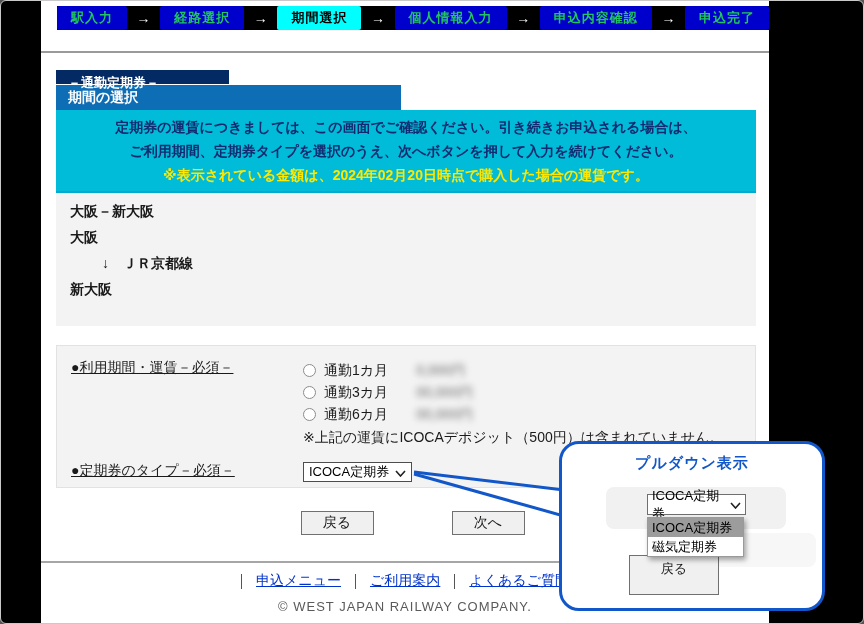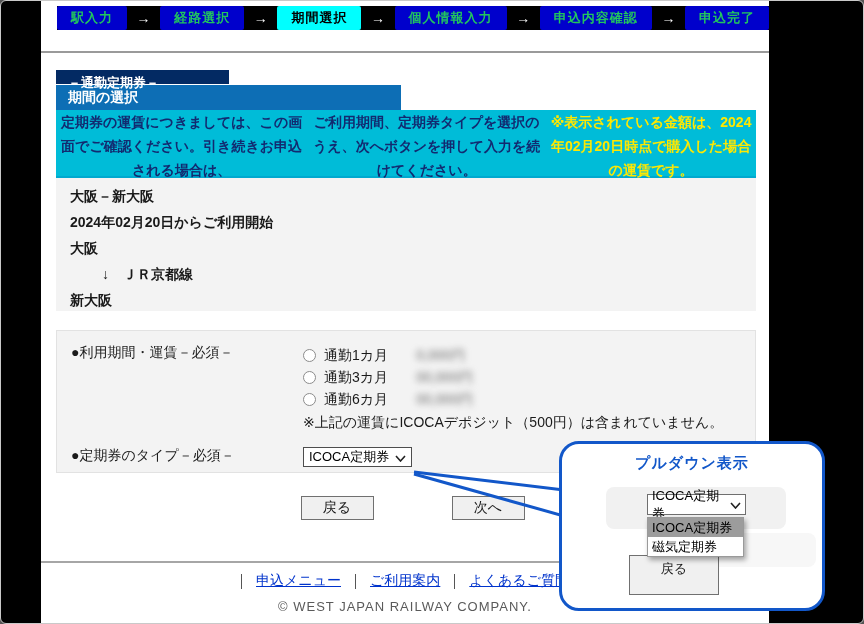--- a/index.html
+++ b/index.html
@@ -8,30 +8,30 @@
   .content{position:absolute;left:40px;top:0;width:728px;height:624px;background:#fff;}
   
   .stepnav{margin:5px 0 0 16px;height:24px;background:#000;display:flex;align-items:stretch;}
   .step{background:#0000cc;color:#22c55e;font-size:13px;font-weight:bold;display:flex;align-items:center;justify-content:center;padding:0 14px;border-radius:2px;letter-spacing:1px;white-space:nowrap;}
   .step.active{background:#00ffff;color:#000;}
   .arrowcell{flex:1;color:#fff;font-size:14px;font-weight:bold;display:flex;align-items:center;justify-content:center;}
   .hr1{margin-top:21px;border-top:2px solid #9a9a9a;height:0;}
   .main{padding-left:15px;}
   .hdr1{margin-top:17px;width:173px;height:14px;background:#032a63;color:#fff;font-size:13px;font-weight:bold;line-height:26px;padding-left:12px;}
   .hdr2{margin-top:1px;width:345px;height:25px;background:#0d6eb5;color:#fff;font-size:14px;font-weight:bold;line-height:25px;padding-left:12px;}
-  .notice{width:700px;height:68px;background:#00bcd8;border-bottom:2px solid #00a9cf;display:flex;flex-direction:row;justify-content:center;text-align:center;}
+  .notice{width:700px;height:83px;background:#00bcd8;border-bottom:2px solid #00a9cf;display:flex;flex-direction:column;justify-content:center;text-align:center;}
   .notice div{line-height:24px;font-size:14px;font-weight:bold;color:#122a70;}
   .notice .hl{color:#ffe800;}
   .panel{width:700px;background:#f3f3f3;}
   .route{height:133px;padding:5px 0 0 14px;font-weight:bold;}
   .route div{font-size:14px;line-height:26px;color:#1a1a1a;}
   .route .down{padding-left:32px;}
   .form{margin-top:19px;height:143px;border:1px solid #e2e2e2;padding:13px 14px;font-size:14px;color:#1a1a1a;}
   .formrow{display:flex;}
-  .flabel{width:232px;flex:none;}
+  .flabel{width:232px;flex:none;text-decoration:underline;}
   .optrow{display:flex;align-items:center;line-height:22px;height:22px;}
   .radio{width:13px;height:13px;border:1px solid #8c8c8c;border-radius:50%;background:#fff;display:inline-block;margin-right:8px;flex:none;}
   .masked{filter:blur(3px);color:#6f6f6f;margin-left:28px;}
   .fnote{line-height:22px;margin-top:1px;}
   .typerow{margin-top:14px;}
   .selectbox{display:inline-flex;align-items:center;gap:6px;background:#fff;border:1px solid #4d4d4d;height:20px;padding:0 5px;font-size:13px;color:#000;}
   .chev{display:inline-block;}
   .btnrow{margin-top:23px;display:flex;justify-content:center;gap:78px;}
   .btn{width:73px;height:24px;background:#f0f0f0;border:1px solid #707070;font-size:14px;color:#1a1a1a;display:flex;align-items:center;justify-content:center;}
   
@@ -80,21 +80,20 @@
       <div class="hdr2">期間の選択</div>
 
       <div class="notice">
         <div>定期券の運賃につきましては、この画面でご確認ください。引き続きお申込される場合は、</div>
         <div>ご利用期間、定期券タイプを選択のうえ、次へボタンを押して入力を続けてください。</div>
         <div class="hl">※表示されている金額は、2024年02月20日時点で購入した場合の運賃です。</div>
       </div>
 
       <div class="panel route">
         <div>大阪－新大阪</div>
-        <div>2024年02月20日からご利用開始</div>
         <div>大阪</div>
         <div class="down">↓　ＪＲ京都線</div>
         <div>新大阪</div>
       </div>
 
       <div class="panel form">
         <div class="formrow">
           <div class="flabel">●利用期間・運賃－必須－</div>
           <div>
             <div class="optrow">

